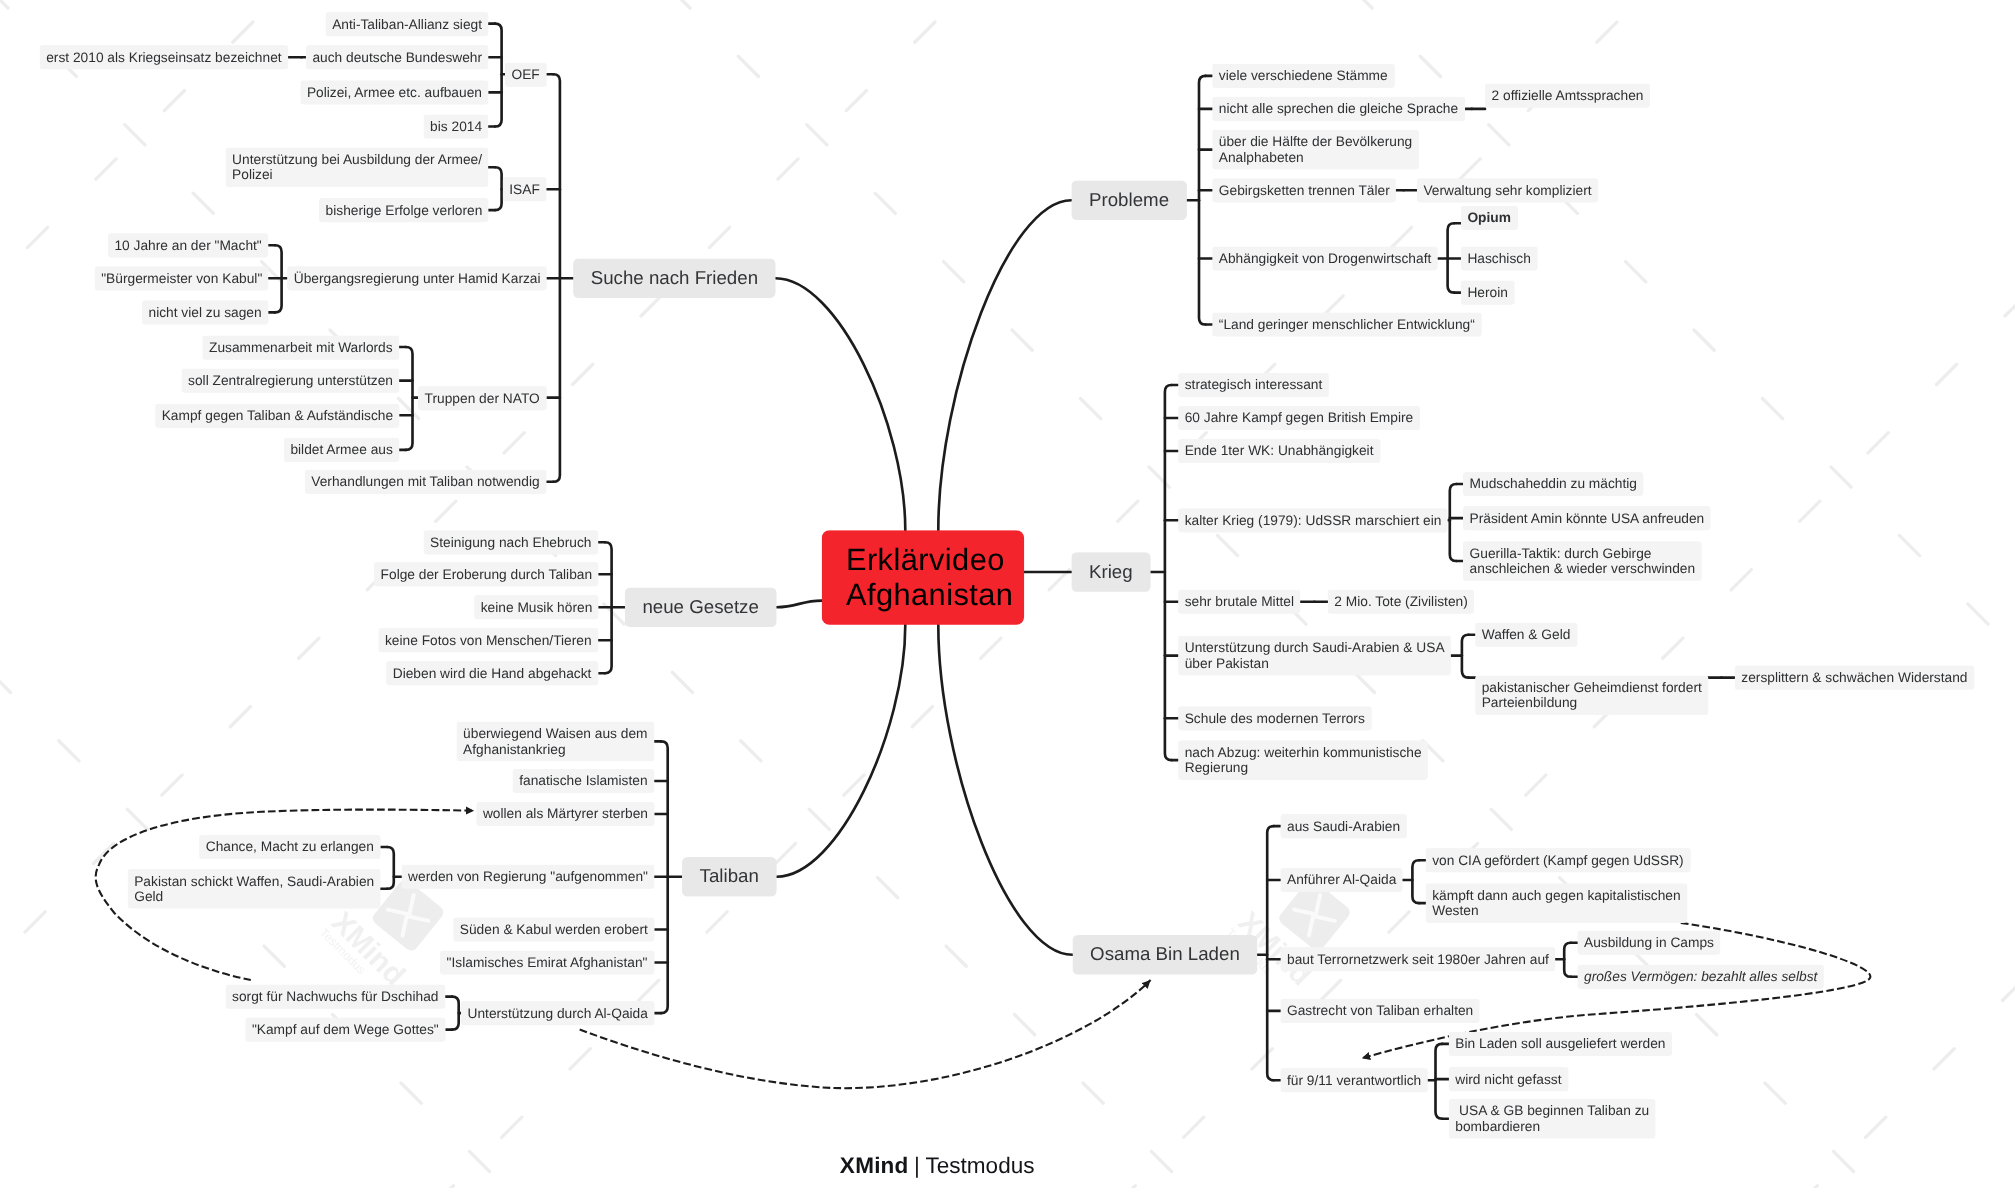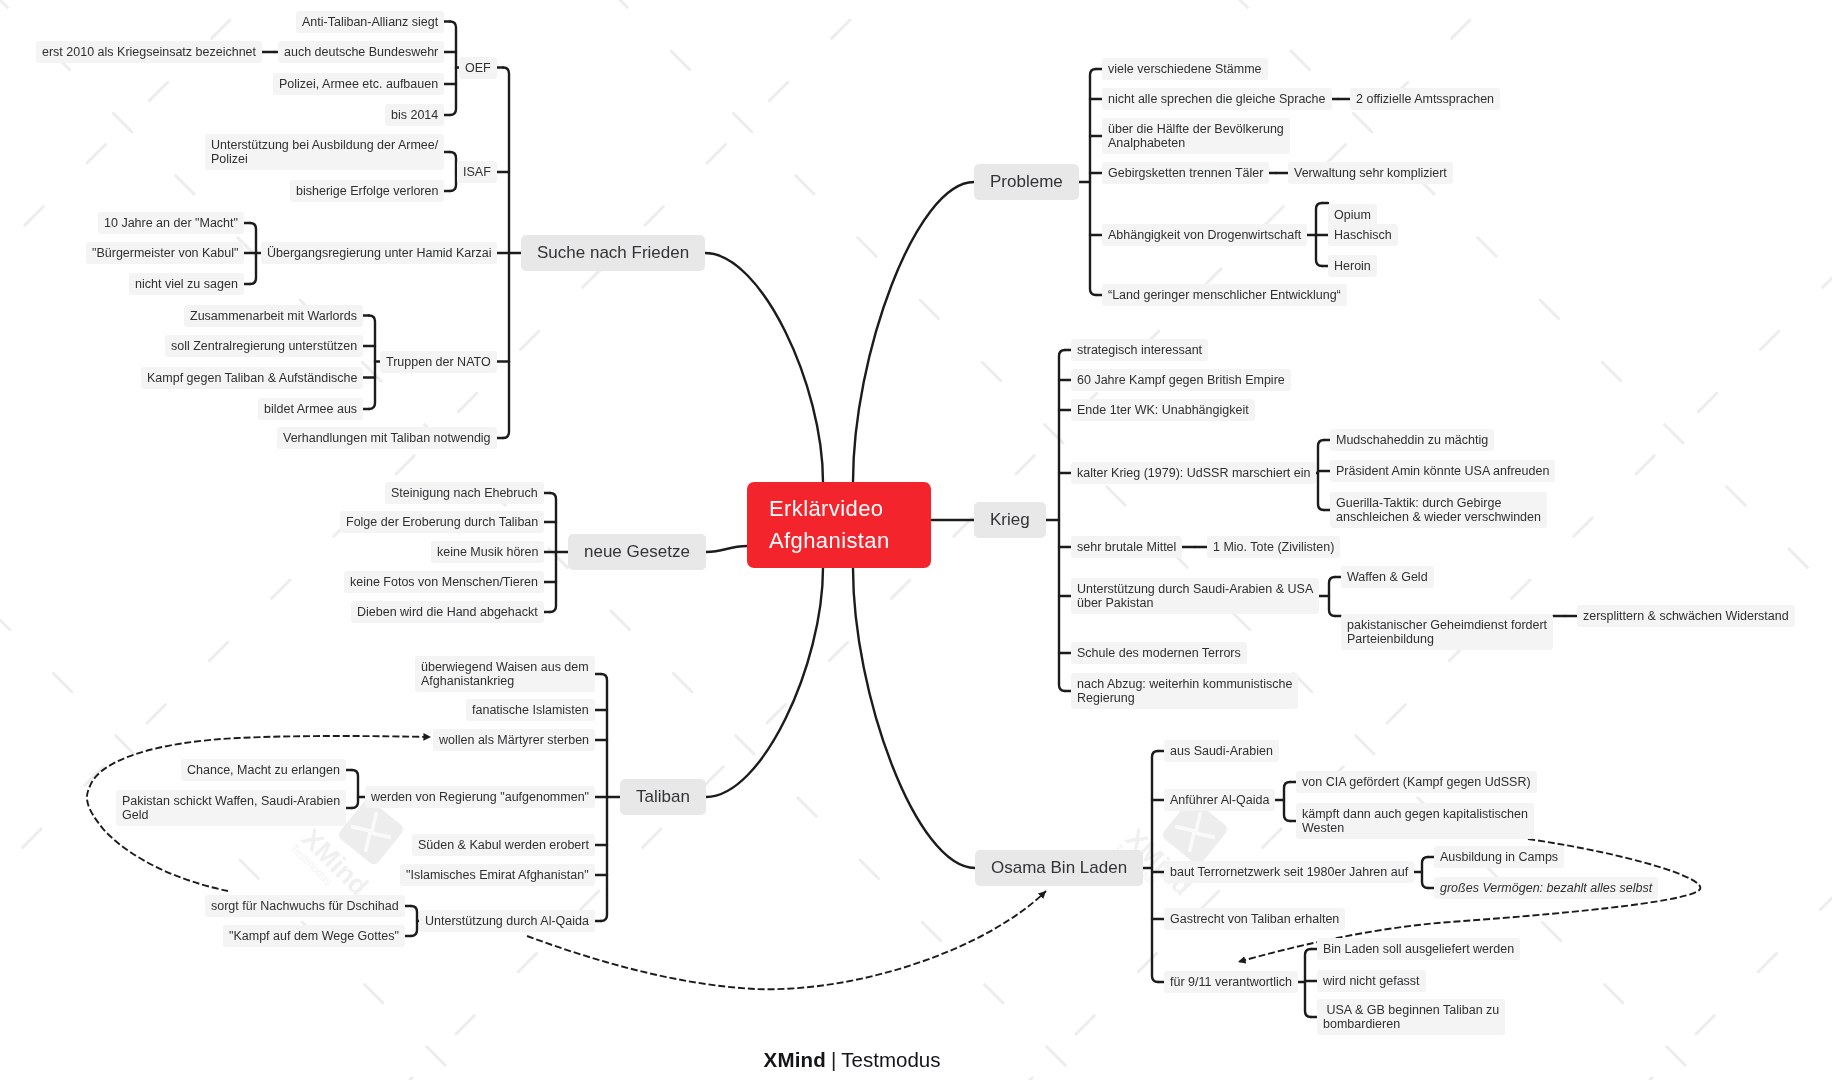--- a/index.html
+++ b/index.html
@@ -10,21 +10,21 @@
   svg.layer{position:absolute;left:0;top:0;width:1832px;height:1080px;}
   #wmlayer{z-index:0;}
   #lines{z-index:2;}
   #nodes{position:relative;z-index:3;}
   .node,.footer{-webkit-font-smoothing:antialiased;will-change:transform;}
   .node{position:absolute;box-sizing:border-box;white-space:pre;}
   .leaf{background:#f4f4f4;border-radius:3px;color:#2f3032;font-size:12.5px;
         line-height:14px;padding:4px 6px;}
   .branch{background:#e8e8e8;border-radius:5px;color:#333437;font-size:17px;
           line-height:20px;padding:8px 16px;}
-  .root{background:#f4242c;border-radius:7px;color:#ffffff;font-size:22px;
+  .root{background:#f4242c;border-radius:7px;color:#000000;font-size:28px;
         line-height:32px;padding:11px 22px;letter-spacing:0.4px;text-align:left;}
   .footer{position:absolute;left:0;top:1048px;width:1704px;text-align:center;
           font-size:20.5px;color:#141518;z-index:4;}
   .footer .brand{font-weight:700;letter-spacing:0.2px;}
   .footer .sep{margin:0 5px;font-weight:300;color:#1c1d20;}
 </style>
 </head>
 <body>
 
 <div id="canvas">
@@ -237,41 +237,41 @@
       <div class="node leaf" style="right: 1486px; top: 790px;">Pakistan schickt Waffen, Saudi-Arabien
 Geld</div>
       <div class="node leaf" style="right: 1237px; top: 834px;">Süden &amp; Kabul werden erobert</div>
       <div class="node leaf" style="right: 1237px; top: 864px;">"Islamisches Emirat Afghanistan"</div>
       <div class="node leaf" style="right: 1237px; top: 910px;">Unterstützung durch Al-Qaida</div>
       <div class="node leaf" style="right: 1427px; top: 895px;">sorgt für Nachwuchs für Dschihad</div>
       <div class="node leaf" style="right: 1427px; top: 925px;">"Kampf auf dem Wege Gottes"</div>
       <div class="node branch" style="left: 974px; top: 164px;">Probleme</div>
       <div class="node leaf" style="left: 1102px; top: 58px;">viele verschiedene Stämme</div>
       <div class="node leaf" style="left: 1102px; top: 88px;">nicht alle sprechen die gleiche Sprache</div>
-      <div class="node leaf" style="left: 1350px; top: 88px;">2 offizielle Amtssprachen</div>
+      <div class="node leaf" style="left: 1350px; top: 76px;">2 offizielle Amtssprachen</div>
       <div class="node leaf" style="left: 1102px; top: 118px;">über die Hälfte der Bevölkerung
 Analphabeten</div>
       <div class="node leaf" style="left: 1102px; top: 162px;">Gebirgsketten trennen Täler</div>
       <div class="node leaf" style="left: 1288px; top: 162px;">Verwaltung sehr kompliziert</div>
       <div class="node leaf" style="left: 1102px; top: 224px;">Abhängigkeit von Drogenwirtschaft</div>
-      <div class="node leaf" style="left: 1328px; top: 204px;">Opium</div>
+      <div class="node leaf" style="left: 1328px; top: 187px; font-weight: bold;">Opium</div>
       <div class="node leaf" style="left: 1328px; top: 224px;">Haschisch</div>
       <div class="node leaf" style="left: 1328px; top: 255px;">Heroin</div>
       <div class="node leaf" style="left: 1102px; top: 284px;">“Land geringer menschlicher Entwicklung“</div>
       <div class="node branch" style="left: 974px; top: 502px;">Krieg</div>
       <div class="node leaf" style="left: 1071px; top: 339px;">strategisch interessant</div>
       <div class="node leaf" style="left: 1071px; top: 369px;">60 Jahre Kampf gegen British Empire</div>
       <div class="node leaf" style="left: 1071px; top: 399px;">Ende 1ter WK: Unabhängigkeit</div>
       <div class="node leaf" style="left: 1071px; top: 462px;">kalter Krieg (1979): UdSSR marschiert ein</div>
       <div class="node leaf" style="left: 1330px; top: 429px;">Mudschaheddin zu mächtig</div>
       <div class="node leaf" style="left: 1330px; top: 460px;">Präsident Amin könnte USA anfreuden</div>
       <div class="node leaf" style="left: 1330px; top: 492px;">Guerilla-Taktik: durch Gebirge
 anschleichen &amp; wieder verschwinden</div>
       <div class="node leaf" style="left: 1071px; top: 536px;">sehr brutale Mittel</div>
-      <div class="node leaf" style="left: 1207px; top: 536px;">1 Mio. Tote (Zivilisten)</div>
+      <div class="node leaf" style="left: 1207px; top: 536px;">2 Mio. Tote (Zivilisten)</div>
       <div class="node leaf" style="left: 1071px; top: 578px;">Unterstützung durch Saudi-Arabien &amp; USA
 über Pakistan</div>
       <div class="node leaf" style="left: 1341px; top: 566px;">Waffen &amp; Geld</div>
       <div class="node leaf" style="left: 1341px; top: 598px; margin-top: 16px;">pakistanischer Geheimdienst fordert
 Parteienbildung</div>
       <div class="node leaf" style="left: 1577px; top: 605px;">zersplittern &amp; schwächen Widerstand</div>
       <div class="node leaf" style="left: 1071px; top: 642px;">Schule des modernen Terrors</div>
       <div class="node leaf" style="left: 1071px; top: 673px;">nach Abzug: weiterhin kommunistische
 Regierung</div>
       <div class="node branch" style="left: 975px; top: 850px;">Osama Bin Laden</div>

